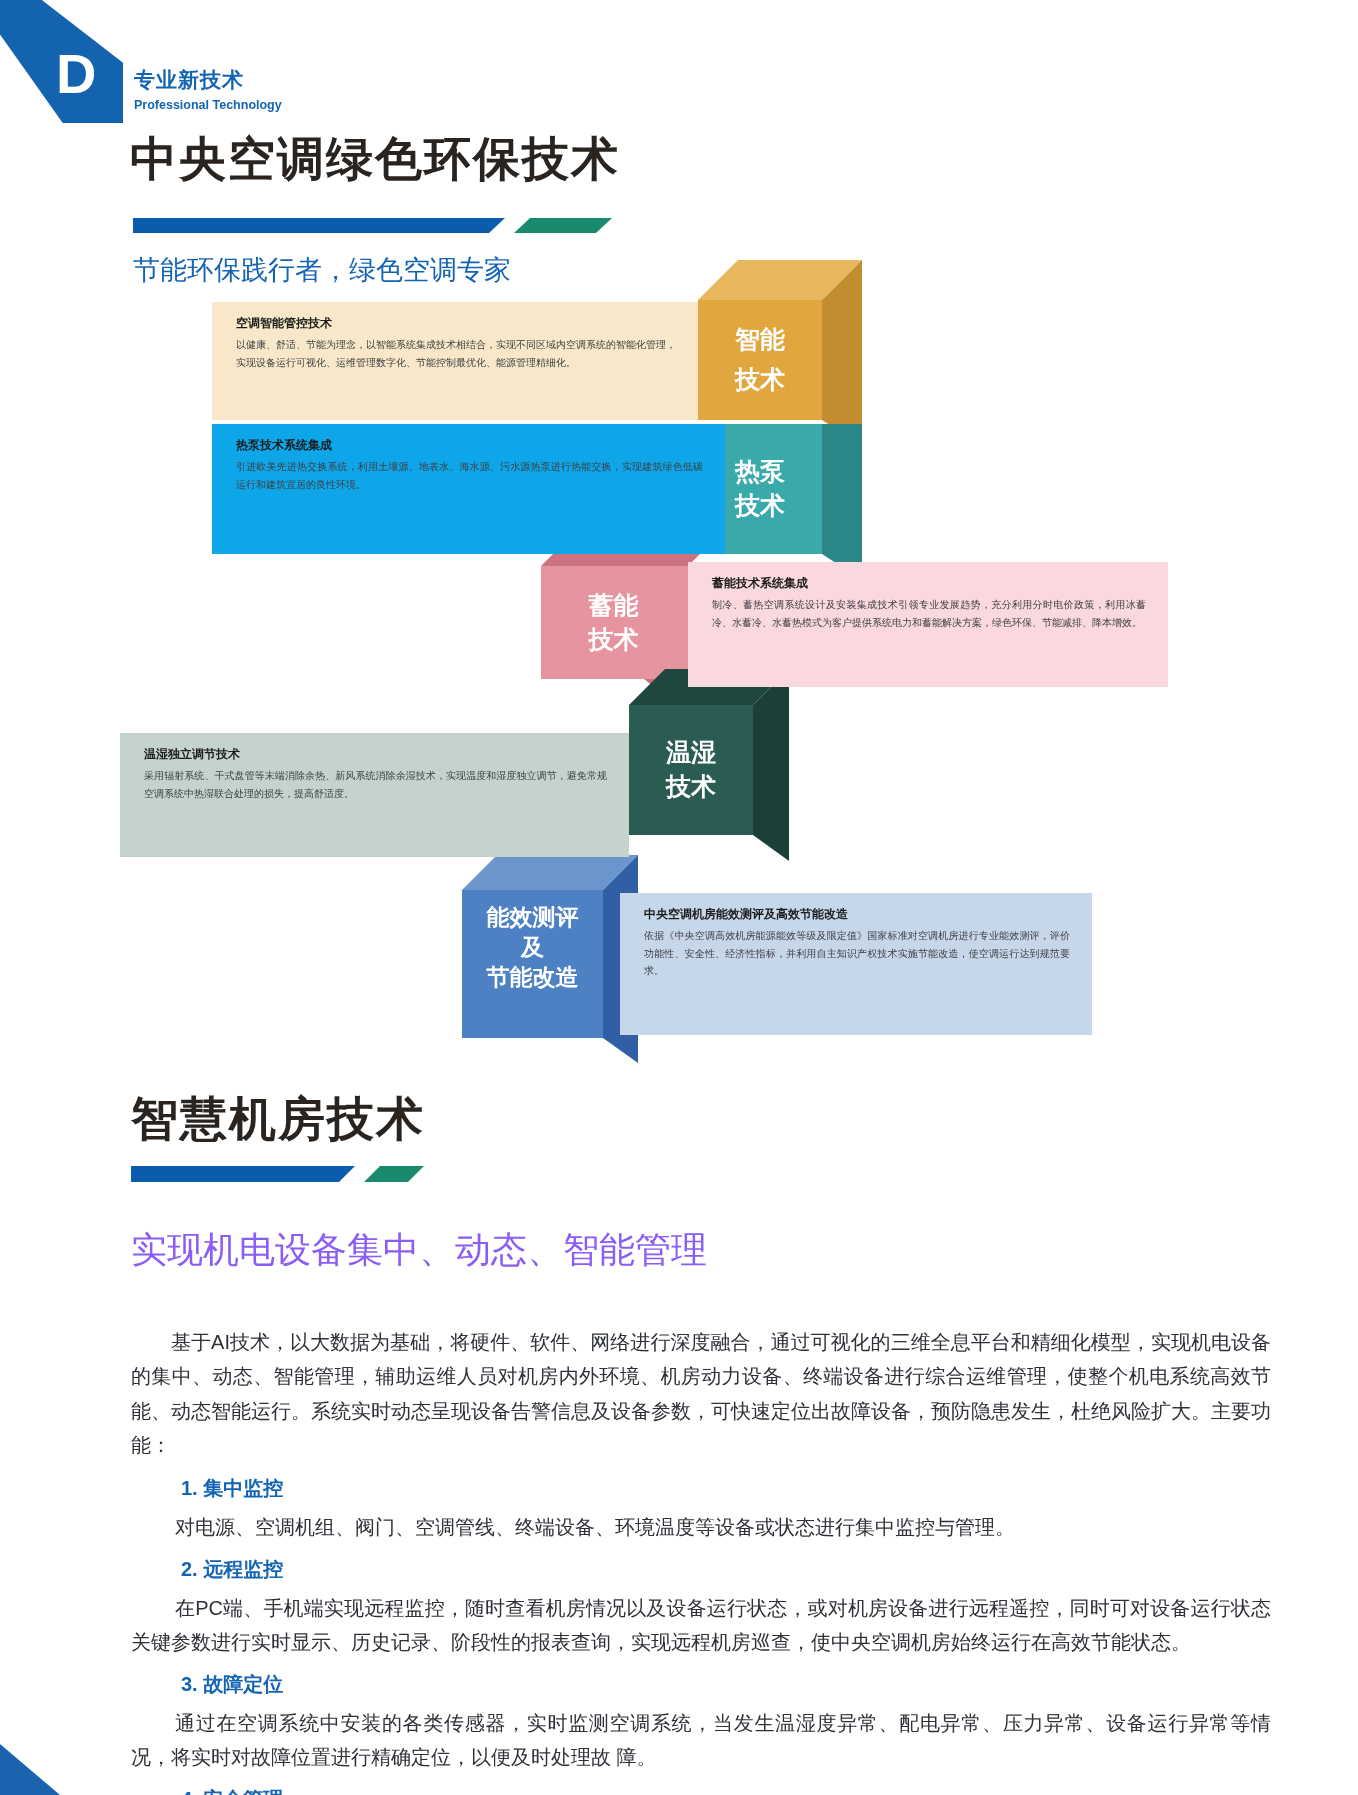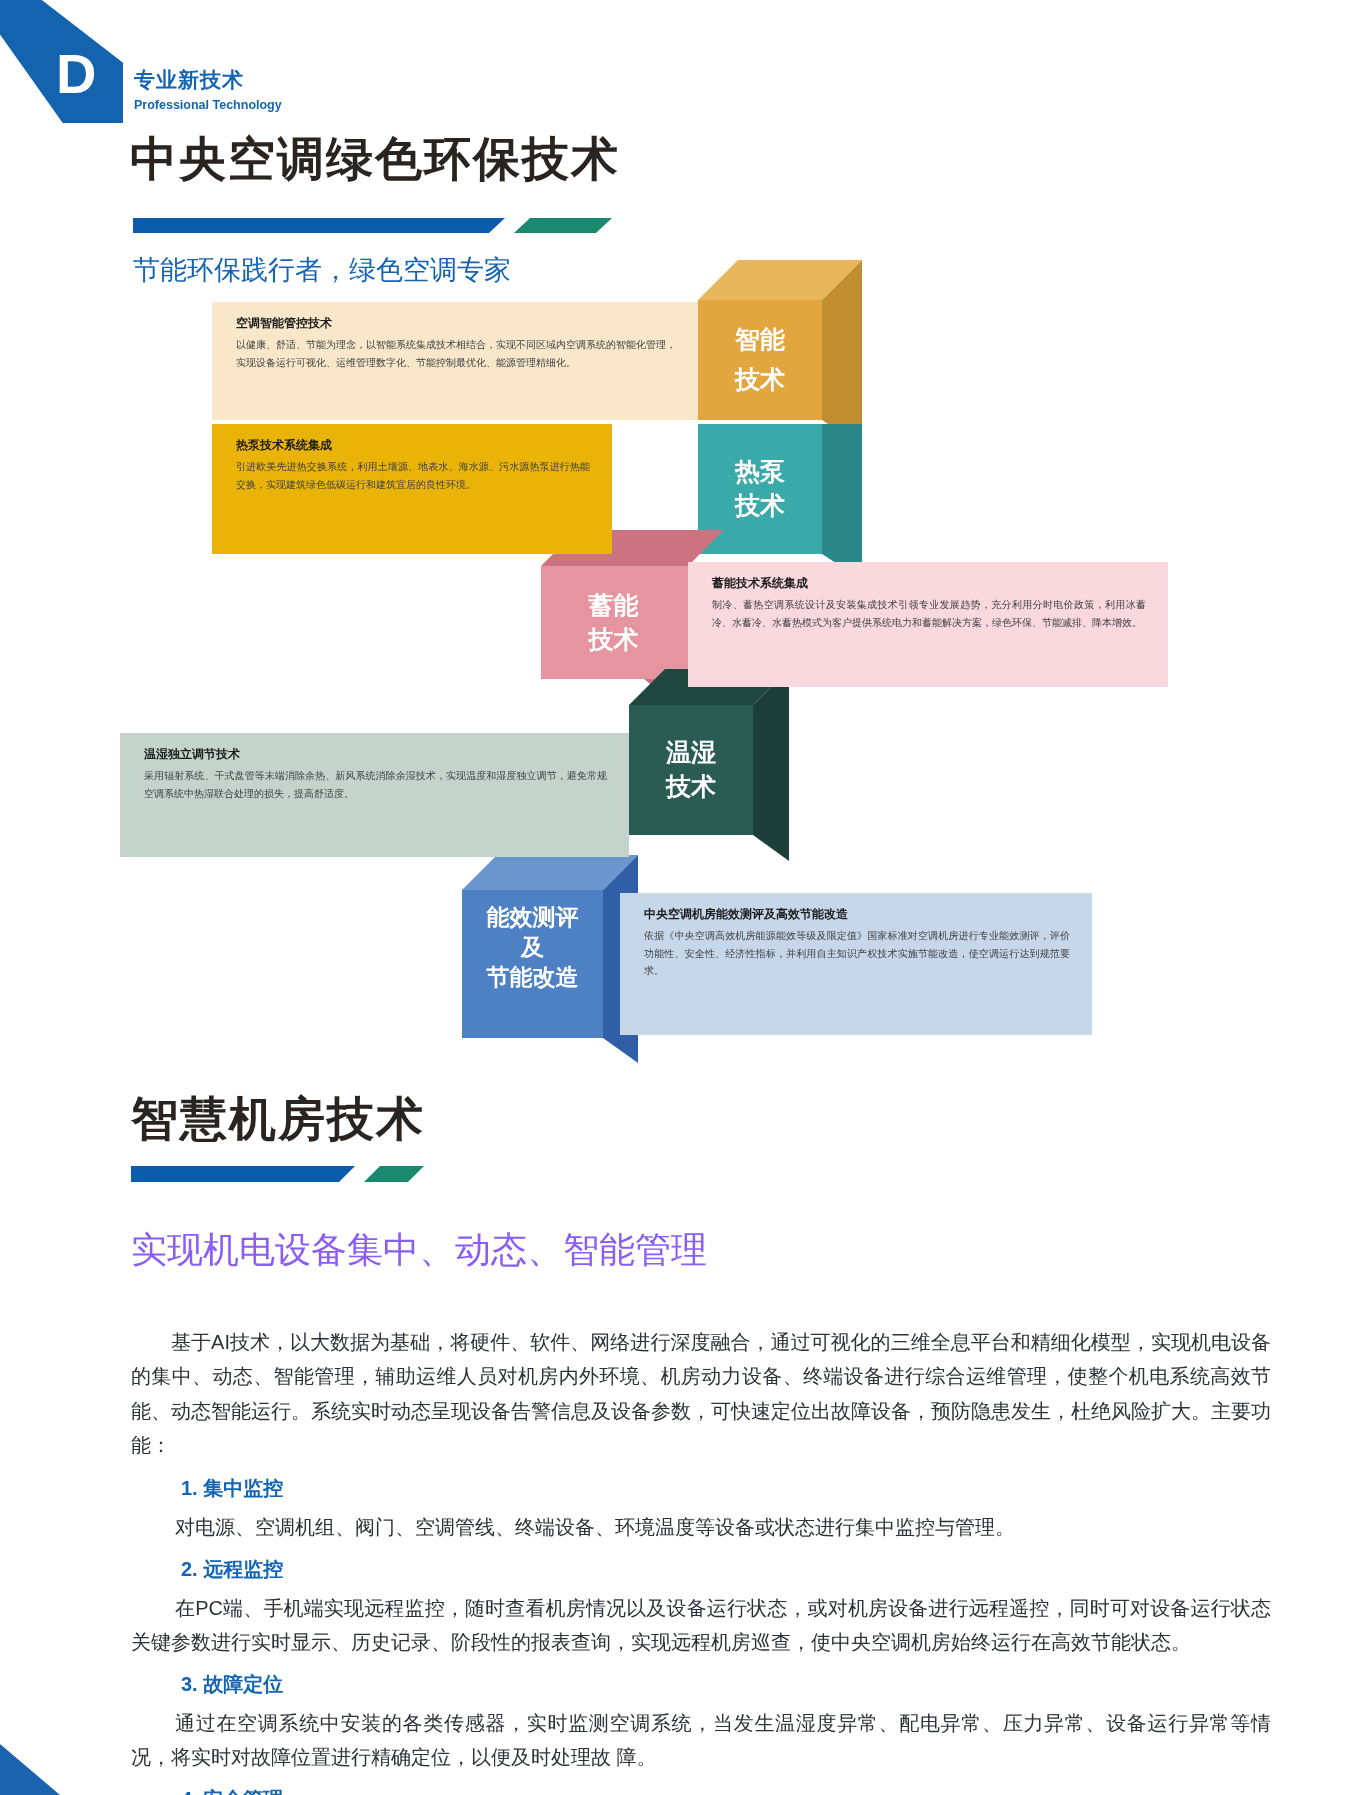--- a/index.html
+++ b/index.html
@@ -79,21 +79,21 @@
   </div>
 
   <svg class="cube" style="left:698px;top:424px" width="164" height="190" viewBox="0 0 164 190">
     <rect x="0" y="0" width="124" height="130" fill="#3aa9a9"></rect>
     <polygon points="124,0 164,0 164,156 124,130" fill="#2c8888"></polygon>
   </svg>
   <div class="cube-label" style="left:698px;top:424px;width:124px;height:130px;">
     <span>热泵</span>
     <span>技术</span>
   </div>
-  <div class="tbox" style="left:212px;top:424px;width:400px;min-height:130px;background:#eab308;">
+  <div class="tbox" style="left:212px;top:424px;width:513px;min-height:130px;background:#0ea5e9;">
     <h3>热泵技术系统集成</h3>
     <p>引进欧美先进热交换系统，利用土壤源、地表水、海水源、污水源热泵进行热能交换，实现建筑绿色低碳运行和建筑宜居的良性环境。</p>
   </div>
 
   <svg class="cube" style="left:541px;top:530px" width="184" height="190" viewBox="0 0 184 190">
     <polygon points="0,36 36,0 183,0 147,36" fill="#cb7380"></polygon>
     <rect x="0" y="36" width="147" height="113" fill="#e6949f"></rect>
     <polygon points="103,149 147,149 147,185" fill="#cb7380"></polygon>
   </svg>
   <div class="cube-label" style="left:541px;top:566px;width:145px;height:113px;">

